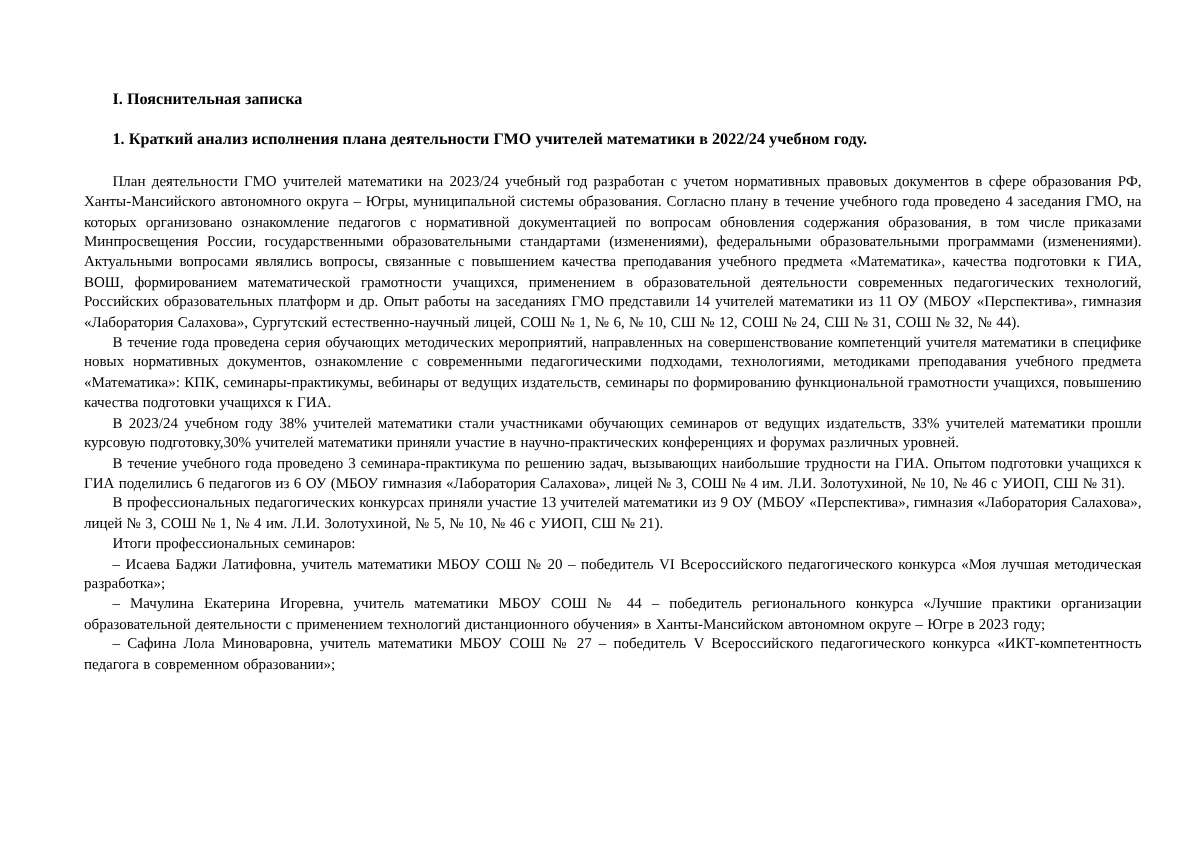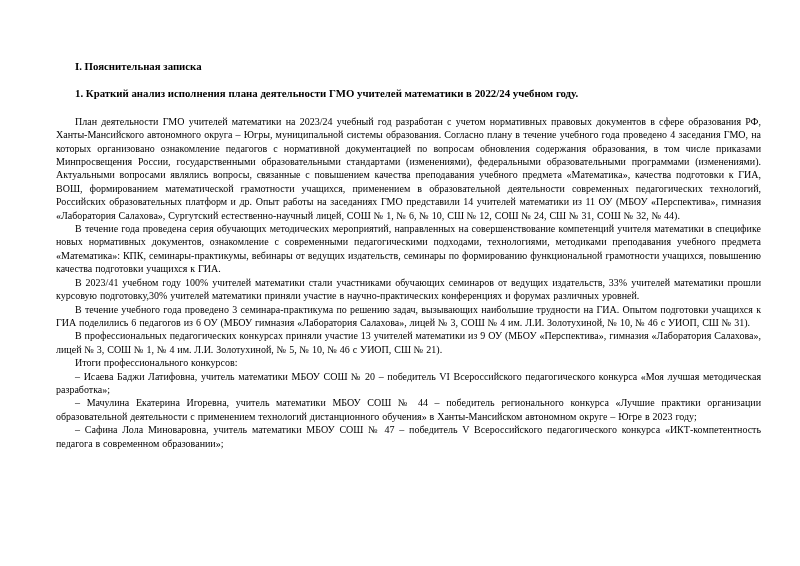--- a/index.html
+++ b/index.html
@@ -40,20 +40,20 @@
 </style>
 </head>
 <body>
 
 <div class="page">
   <div class="heading">I. Пояснительная записка</div>
   <div class="heading">1. Краткий анализ исполнения плана деятельности ГМО учителей математики в 2022/24 учебном году.</div>
 
   <p class="para">План деятельности ГМО учителей математики на 2023/24 учебный год разработан с учетом нормативных правовых документов в сфере образования РФ, Ханты-Мансийского автономного округа – Югры, муниципальной системы образования. Согласно плану в течение учебного года проведено 4 заседания ГМО, на которых организовано ознакомление педагогов с нормативной документацией по вопросам обновления содержания образования, в том числе приказами Минпросвещения России, государственными образовательными стандартами (изменениями), федеральными образовательными  программами (изменениями). Актуальными вопросами являлись вопросы, связанные с повышением качества преподавания учебного предмета «Математика», качества подготовки к ГИА, ВОШ,  формированием математической грамотности учащихся, применением в образовательной деятельности современных педагогических технологий, Российских образовательных платформ и др. Опыт работы на заседаниях ГМО представили 14 учителей математики из 11 ОУ (МБОУ «Перспектива», гимназия «Лаборатория Салахова», Сургутский естественно-научный лицей, СОШ № 1, № 6, № 10, СШ № 12, СОШ № 24, СШ № 31, СОШ № 32, № 44).</p>
   <p class="para">В течение года проведена серия обучающих методических мероприятий, направленных на совершенствование компетенций учителя математики в специфике новых нормативных документов, ознакомление с современными педагогическими подходами, технологиями, методиками преподавания учебного предмета «Математика»: КПК, семинары-практикумы, вебинары от ведущих издательств, семинары по формированию функциональной грамотности учащихся, повышению качества подготовки учащихся к ГИА.</p>
-  <p class="para">В 2023/41 учебном году 100% учителей математики стали участниками обучающих семинаров от ведущих издательств, 33% учителей математики прошли курсовую подготовку,30% учителей математики приняли участие в научно-практических конференциях и форумах различных уровней.</p>
+  <p class="para">В 2023/24 учебном году 38% учителей математики стали участниками обучающих семинаров от ведущих издательств, 33% учителей математики прошли курсовую подготовку,30% учителей математики приняли участие в научно-практических конференциях и форумах различных уровней.</p>
   <p class="para">В течение учебного года проведено 3 семинара-практикума по решению задач, вызывающих наибольшие трудности на ГИА. Опытом подготовки учащихся к ГИА поделились 6 педагогов из 6 ОУ (МБОУ гимназия «Лаборатория Салахова», лицей № 3, СОШ № 4 им. Л.И. Золотухиной, № 10, № 46 с УИОП, СШ № 31).</p>
   <p class="para">В профессиональных педагогических конкурсах приняли участие 13 учителей математики из  9 ОУ (МБОУ «Перспектива», гимназия «Лаборатория Салахова», лицей № 3, СОШ № 1, № 4 им. Л.И. Золотухиной, № 5, № 10, № 46 с УИОП, СШ № 21).</p>
-  <p class="para">Итоги профессионального конкурсов:</p>
+  <p class="para">Итоги профессиональных семинаров:</p>
   <p class="para">– Исаева Баджи Латифовна, учитель математики МБОУ СОШ № 20 – победитель VI Всероссийского педагогического конкурса «Моя лучшая методическая разработка»;</p>
   <p class="para">– Мачулина Екатерина Игоревна, учитель математики МБОУ СОШ № 44 – победитель регионального конкурса «Лучшие практики организации образовательной деятельности с применением технологий дистанционного обучения» в Ханты-Мансийском автономном округе – Югре в 2023 году;</p>
-  <p class="para">– Сафина Лола Миноваровна, учитель математики МБОУ СОШ № 47 – победитель V Всероссийского педагогического конкурса «ИКТ-компетентность педагога в современном образовании»;</p>
+  <p class="para">– Сафина Лола Миноваровна, учитель математики МБОУ СОШ № 27 – победитель V Всероссийского педагогического конкурса «ИКТ-компетентность педагога в современном образовании»;</p>
 </div>
 
 </body></html>

